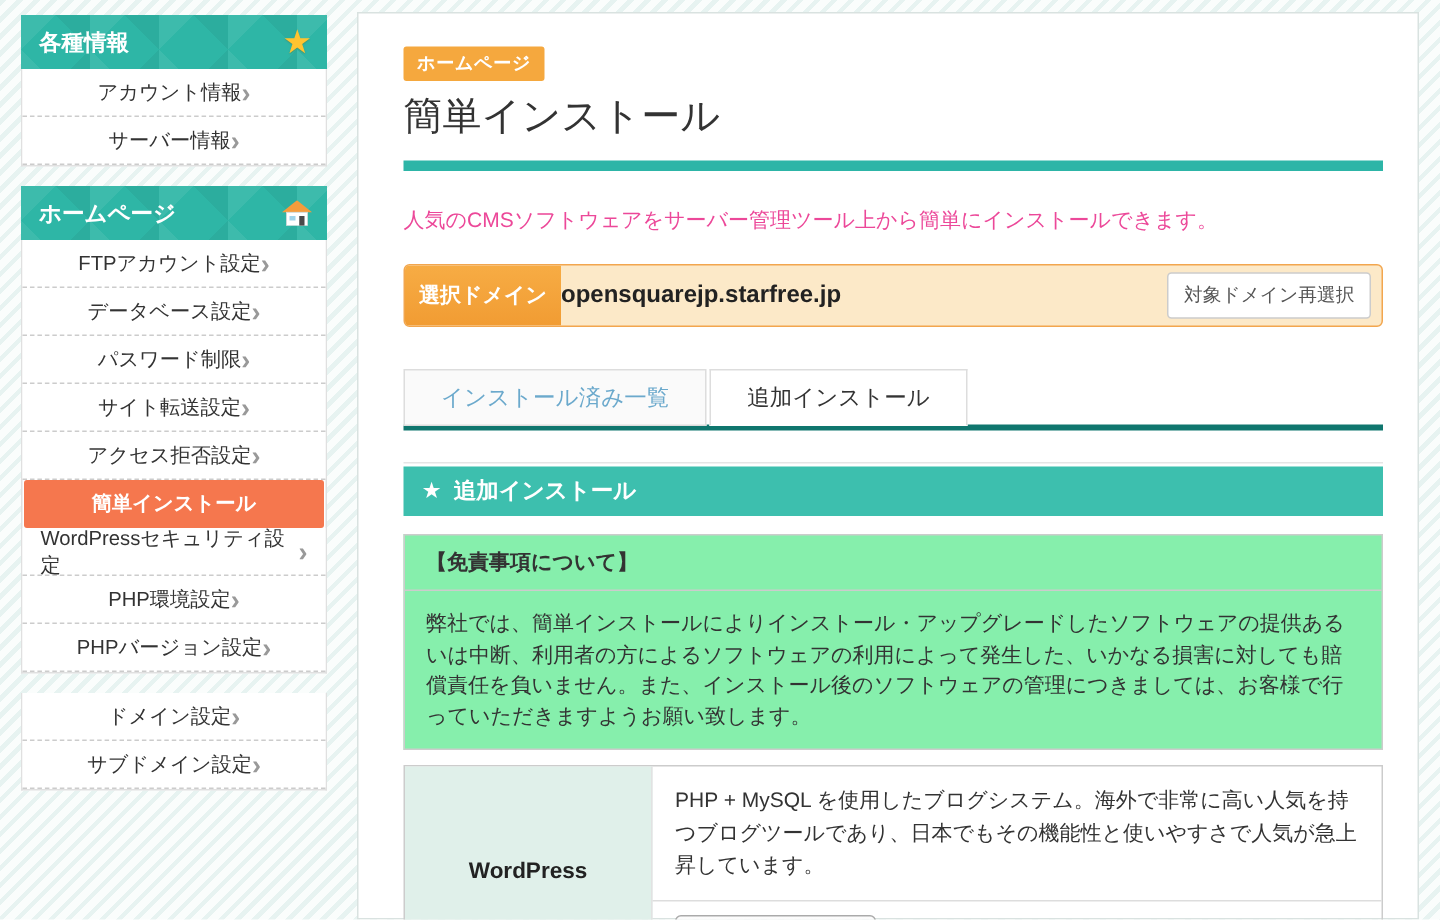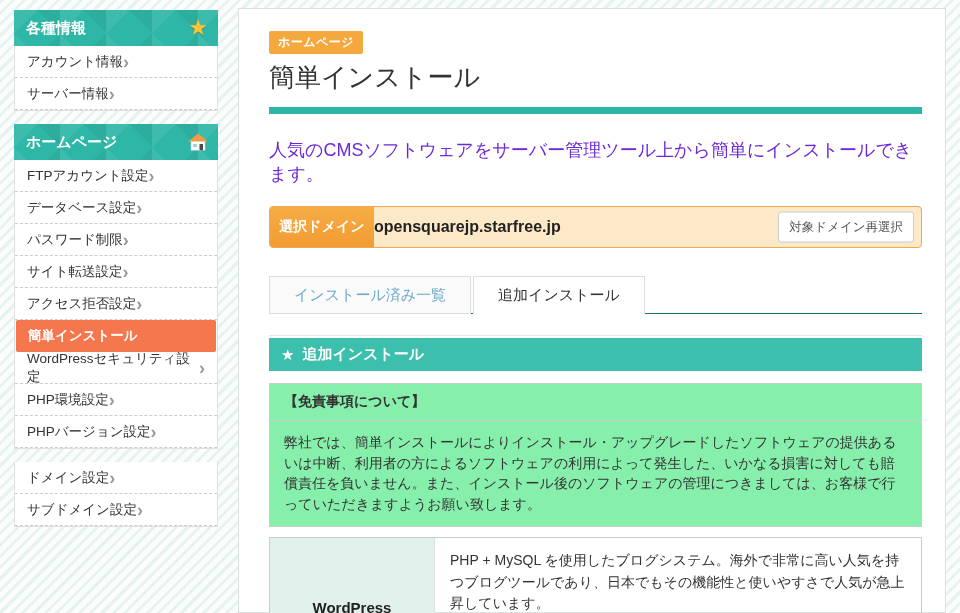--- a/index.html
+++ b/index.html
@@ -22,21 +22,21 @@
       linear-gradient(135deg, rgba(255,255,255,0.07) 25%, transparent 25%),
       linear-gradient(45deg,  rgba(255,255,255,0.07) 25%, transparent 25%),
       linear-gradient(315deg, rgba(0,0,0,0.05) 25%, transparent 25%),
       linear-gradient(225deg, rgba(0,0,0,0.05) 25%, transparent 25%);
     background-size:46px 46px;
     color:#fff; font-weight:bold; font-size:15px;
   }
   .side-head-icon { position:absolute; right:10px; top:50%; transform:translateY(-50%); line-height:0; }
   .star-glyph { font-size:22px; color:#ffc430; text-shadow:0 1px 1px rgba(120,80,0,0.35); line-height:1; }
   .side-item {
-    height:32px; display:flex; align-items:center; justify-content:flex-start;
+    height:32px; display:flex; align-items:center; justify-content:center;
     padding:0 12px; font-size:13.5px; color:#333;
     border-bottom:1px dashed #ccc; background:#fff; cursor:pointer;
   }
   .side-item:last-child { border-bottom:1px dashed #ccc; }
   .chev { color:#999; font-size:18px; font-weight:bold; line-height:1; }
   .side-item.active {
     background:#f5774e; color:#fff; font-weight:bold; border-bottom:none;
     border-radius:2px; margin:0 1px;
   }
 
@@ -44,39 +44,39 @@
   .main-panel {
     position:absolute; left:238px; top:8px; width:708px; height:605px;
     background:#fff; border:1px solid #d9e2e0; padding:22px 23px 0 30px;
   }
   .badge {
     display:inline-block; background:#f5a83e; color:#fff; font-size:12px; font-weight:bold;
     padding:3px 9px; border-radius:2px; letter-spacing:0.5px;
   }
   .page-title { font-size:26px; font-weight:500; color:#333; margin:6px 0 12px; }
   .title-rule { height:7px; background:#2db5a7; margin-bottom:24px; }
-  .desc { font-size:18px; color:#6d28d9; margin-bottom:20px; }
+  .desc { font-size:14px; color:#ec4899; margin-bottom:20px; }
 
   .domain-bar {
     position:relative; display:flex; align-items:center; height:42px;
     background:#fce9c8; border:1px solid #f2a64e; border-radius:4px; overflow:hidden;
   }
   .domain-label {
     width:104px; height:100%; flex:0 0 auto; display:flex; align-items:center; justify-content:center;
     background:linear-gradient(#f7ac44, #f19c33); color:#fff; font-weight:bold; font-size:14px;
   }
   .domain-value { font-weight:bold; font-size:16px; color:#222; }
   .domain-reselect {
     position:absolute; right:7px; top:50%; transform:translateY(-50%);
     background:#fff; border:1px solid #ccc; border-radius:3px;
     font-size:12.5px; color:#555; padding:6px 10px; cursor:pointer;
     font-family:Liberation Sans, sans-serif;
   }
 
-  .tabs { display:flex; gap:2px; margin-top:28px; border-bottom:1px solid #0f766e; }
+  .tabs { display:flex; gap:2px; margin-top:28px; border-bottom:4px solid #0f766e; }
   .tab {
     padding:9px 24px 8px; font-size:15px; border:1px solid #ddd; margin-bottom:-1px; cursor:pointer;
   }
   .tab.inactive { background:#fafafa; color:#6ba9cc; }
   .tab.active { background:#fff; color:#333; border-bottom-color:#fff; }
 
   .panel-sep { border-top:1px solid #e5e5e5; margin-top:21px; }
   .section-head {
     margin-top:2px; background:#3dbfae; color:#fff; font-weight:bold; font-size:15px;
     padding:7px 12px; display:flex; align-items:center; gap:8px;

